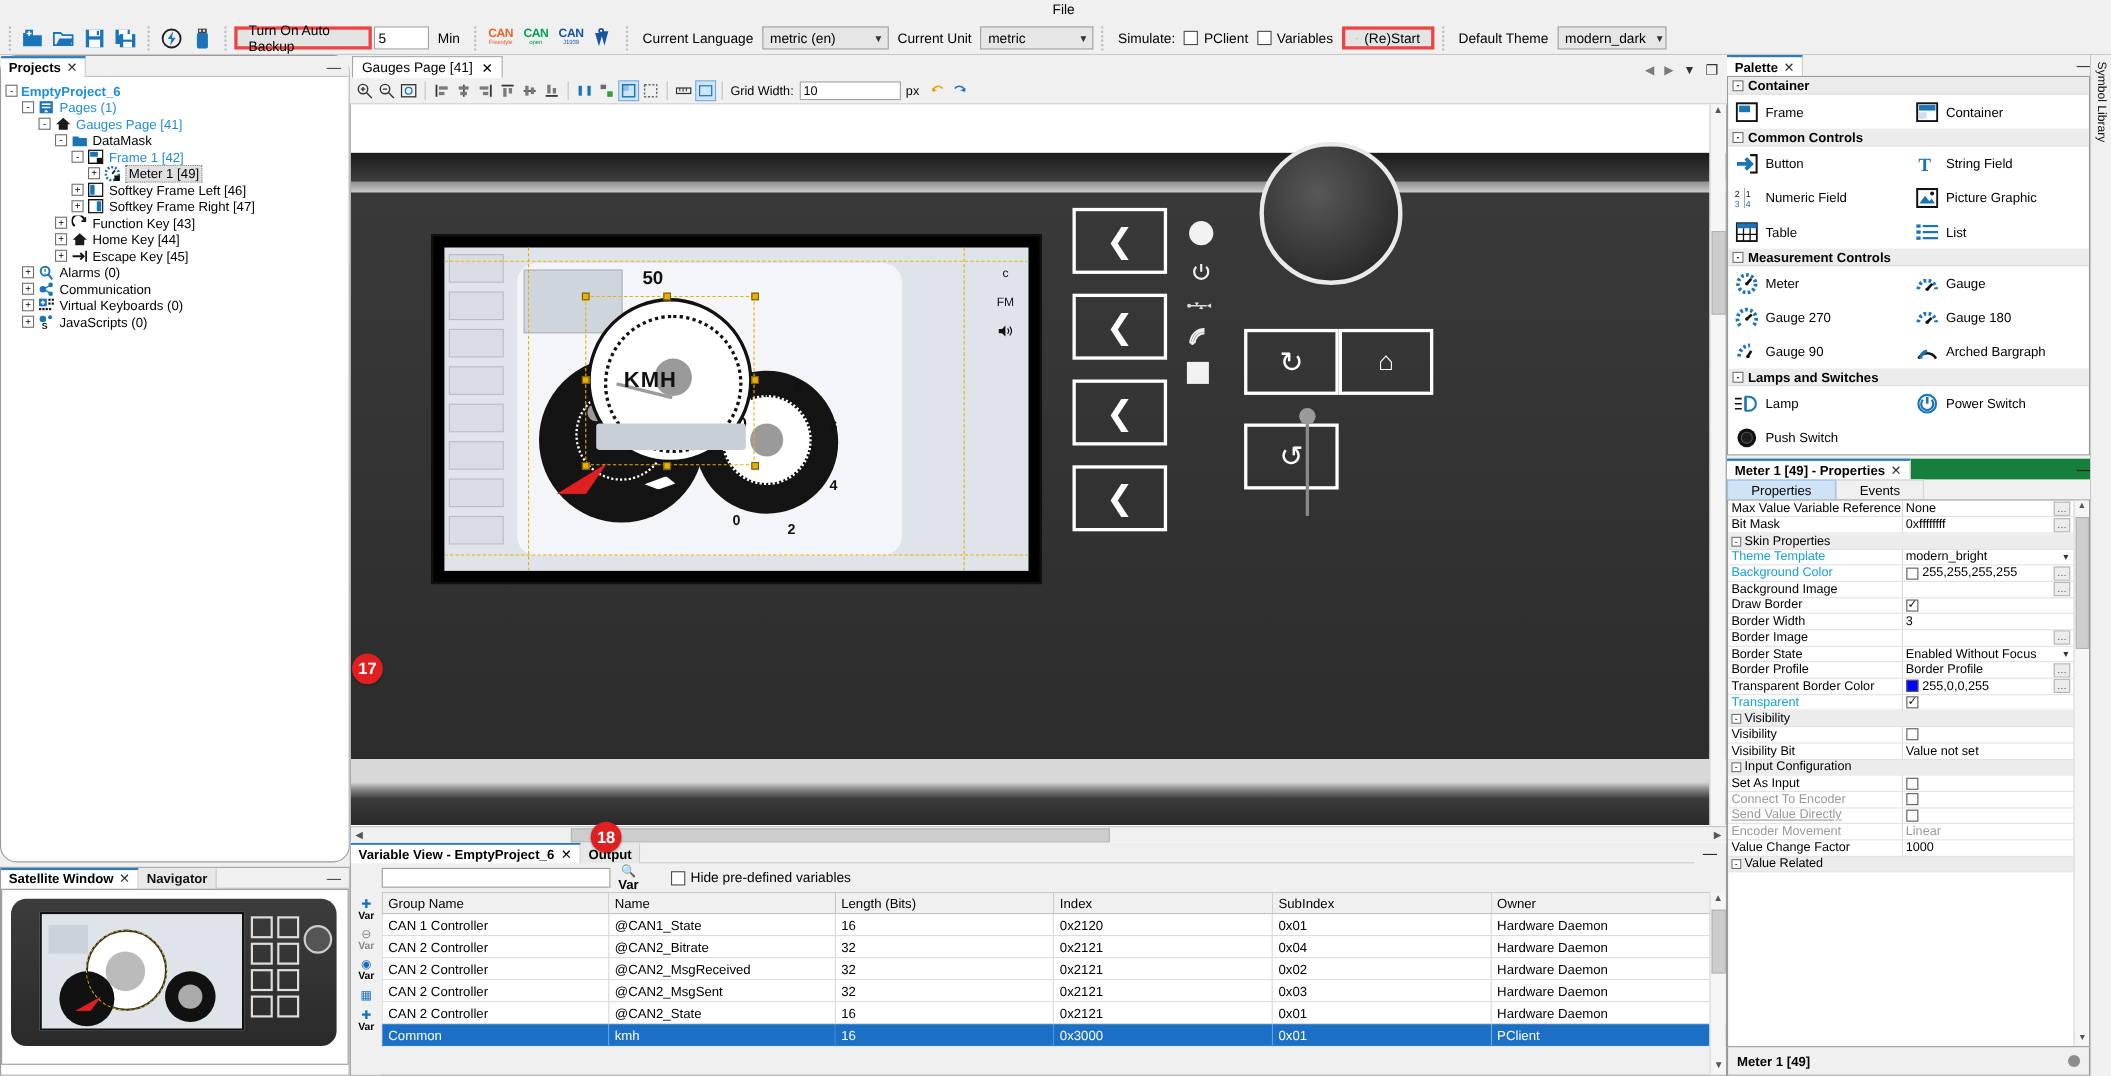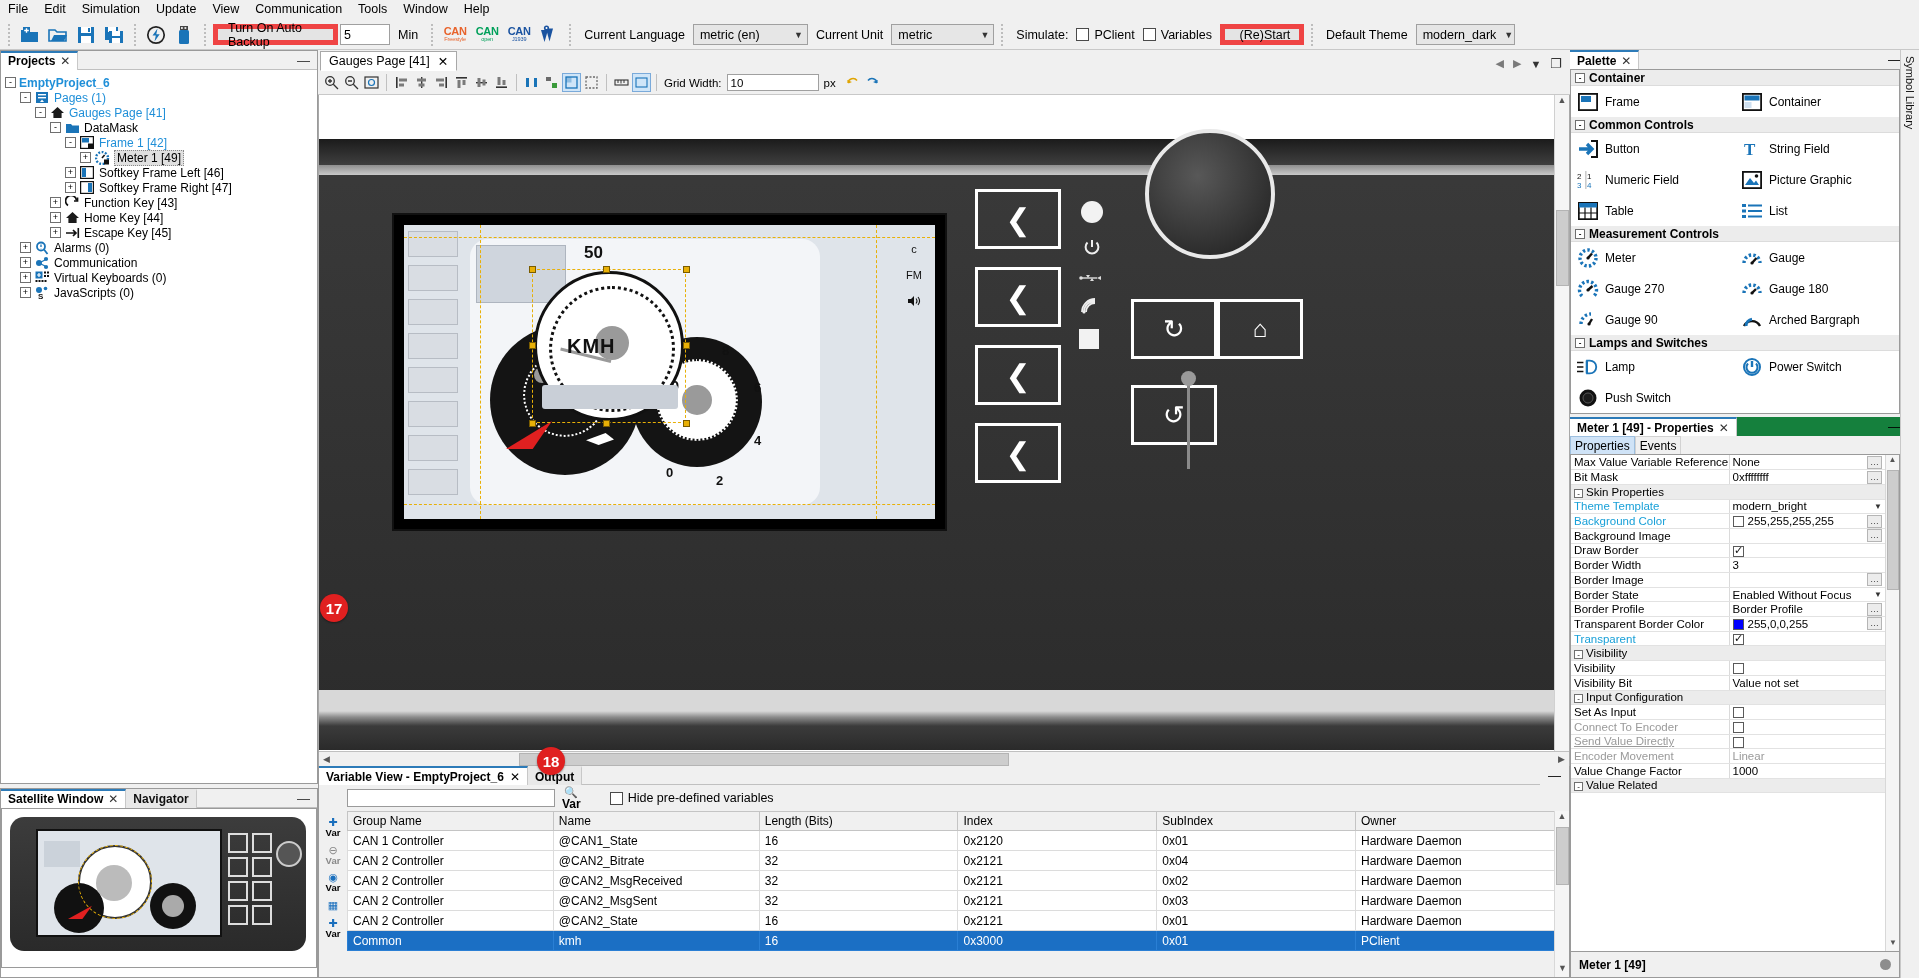--- a/index.html
+++ b/index.html
@@ -8,31 +8,31 @@
     width: 1919px; height: 978px;
     overflow: hidden;
     font-family: "Liberation Sans", sans-serif;
     font-size: 12px;
     color: #000;
     background: #f0f0f0;
   }
   .app { width: 1919px; height: 978px; display: flex; flex-direction: column; background: #f0f0f0; }
 
   
-  .menubar { height: 20px; display: flex; padding-left: 0; background: #f0f0f0; }
+  .menubar { height: 20px; display: flex; align-items: center; padding-left: 15px; background: #f0f0f0; flex-direction: column; }
   .menubar .mi { padding: 2px 8px; font-size: 12.5px; color: #000; cursor: default; }
 
   
   .toolbar { height: 30px; display: flex; align-items: center; background: #f0f0f0;
              border-bottom: 1px solid #c8c8c8; padding: 0 3px; gap: 2px; }
   .tb-sep { width: 2px; height: 22px; margin: 0 5px;
             border-left: 2px dotted #bdbdbd; }
   .tb-btn { width: 26px; height: 26px; display: flex; align-items: center; justify-content: center; }
 
-  .btn3d { height: 21px; background: #e4e4e4; border: 5px solid #ef4444;
+  .btn3d { height: 21px; background: #e4e4e4; border: 3px solid #ef4444;
            padding: 0 10px; display: flex; align-items: center; justify-content: center;
            font-size: 12.5px; }
   .spin { height: 21px; width: 50px; background: #fff; border: 1px solid #a0a0a0;
           padding: 0 3px; display: flex; align-items: center; font-size: 12.5px; }
   .lbl { font-size: 12.5px; padding: 0 6px; white-space: nowrap; }
   .combo { height: 21px; background: #e6e6e6; border: 1px solid #a0a0a0;
            display: flex; align-items: center; justify-content: space-between;
            padding: 0 4px 0 6px; font-size: 12.5px; min-width: 90px; }
   .combo .cb-arrow { font-size: 9px; color: #333; margin-left: 8px; }
   .chk { width: 13px; height: 13px; border: 1px solid #4a4a4a; background: #fff; flex: none; }
@@ -167,21 +167,21 @@
                padding-left: 4px; font-size: 12px; font-weight: bold; border-bottom: 1px solid #dcdcdc;}
   .pal-group .exp { width: 10px; height: 10px; border: 1px solid #6f6f6f; background: #fff;
                     font-size: 8px; line-height: 8px; text-align: center; }
   .pal-row { display: flex; }
   .pal-item { display: flex; align-items: center; gap: 6px; width: 50%; height: 31px; padding-left: 6px;
               font-size: 12px; }
   .pal-ico { width: 22px; height: 22px; flex: none; display: flex; align-items: center; justify-content: center; }
 
   .prop-head { height: 19px; display: flex; align-items: center; background: #15803d; margin-top: 3px;}
   .prop-tabs { height: 18px; display: flex; align-items: stretch; background: #f0f0f0; }
-  .prop-tab { padding: 0 4px; font-size: 12px; display: flex; align-items: center;
+  .prop-tab { padding: 0 21px; font-size: 12px; display: flex; align-items: center;
               background: #cfe3f7; border: 1px solid #9ec0e0; border-bottom: none; }
   .prop-tab.inactive { background: #f0f0f0; border-color: #d2d2d2; }
   .prop-scroll { flex: 1; background: #fff; border: 1px solid #9a9a9a; overflow: hidden; position: relative; }
   table.ptbl { border-collapse: collapse; width: calc(100% - 14px); font-size: 11.5px; table-layout: fixed; }
   table.ptbl td { height: 14.7px; border-bottom: 1px solid #e2e2e2; padding: 0 3px; white-space: nowrap;
                   overflow: hidden; }
   td.pname { width: 158px; border-right: 1px solid #dadada; }
   td.pname.cyan { color: #18a0d8; }
   td.pgroup { background: #ececec; font-weight: normal; }
   td.pgroup .exp { display: inline-block; width: 9px; height: 9px; border: 1px solid #6f6f6f;
@@ -335,21 +335,21 @@
     <div class="combo" style="width:99px;">
       <span>modern_dark</span>
       <span class="cb-arrow">▼</span>
     </div>
   </div>
 
   <div class="body">
 
     <div class="leftcol">
 
-      <div class="panel" style="flex:1; min-height:0;">
+      <div class="panel" style="flex:1; min-height:0;border-radius:15px;">
         <div class="panel-head">
           <div class="tabstrip">
             <div class="ptab">
               <span>Projects</span>
               <span class="x">✕</span>
             </div>
           </div>
           <div class="minim">—</div>
         </div>
         <div class="tree">

